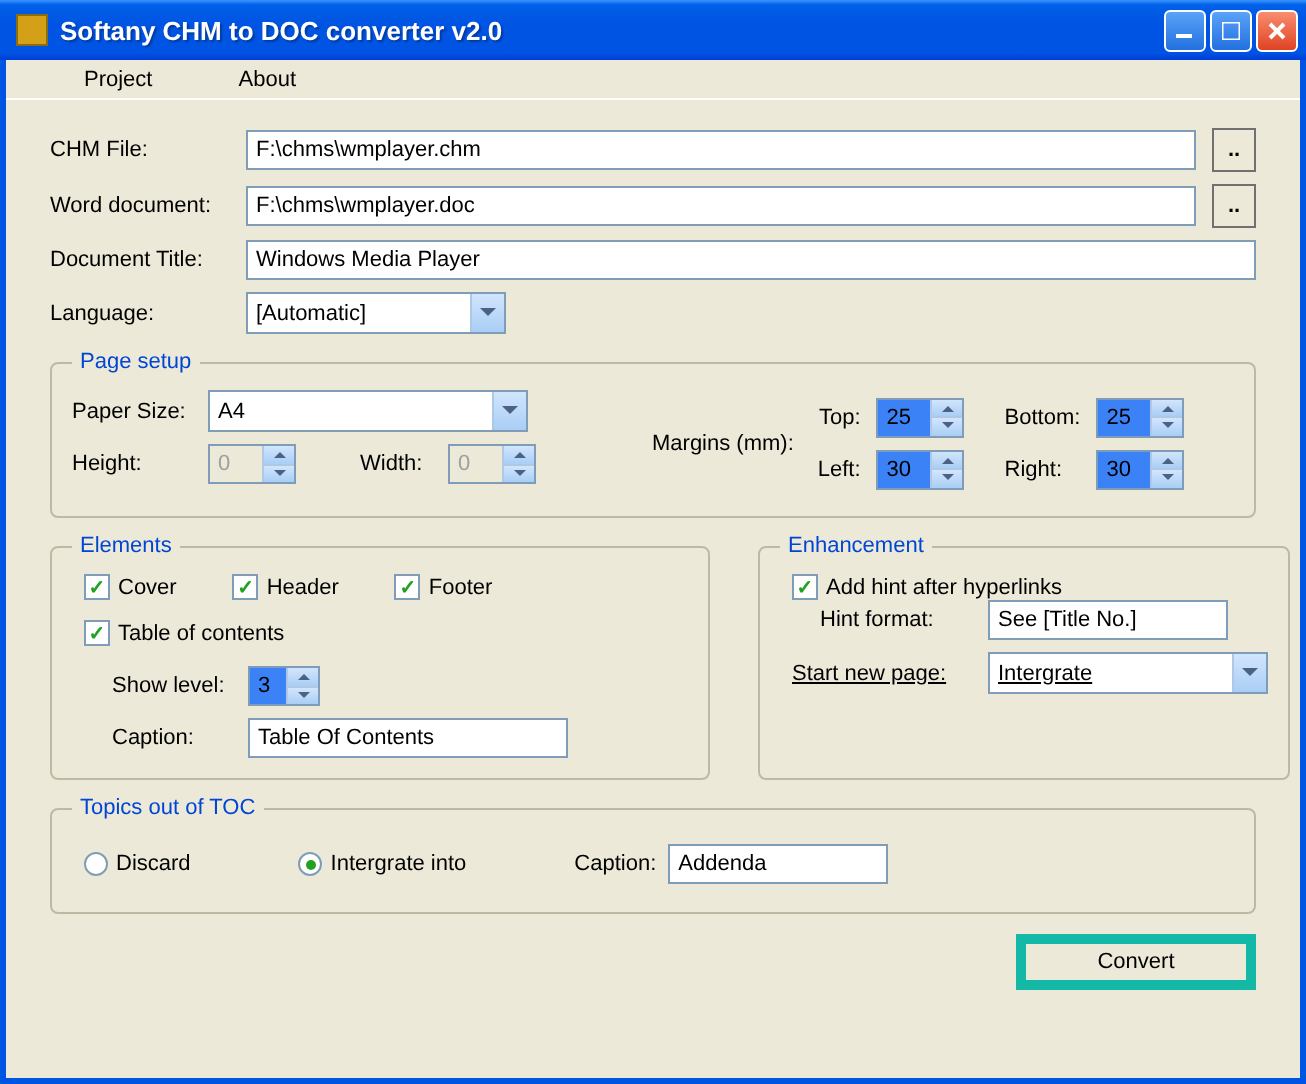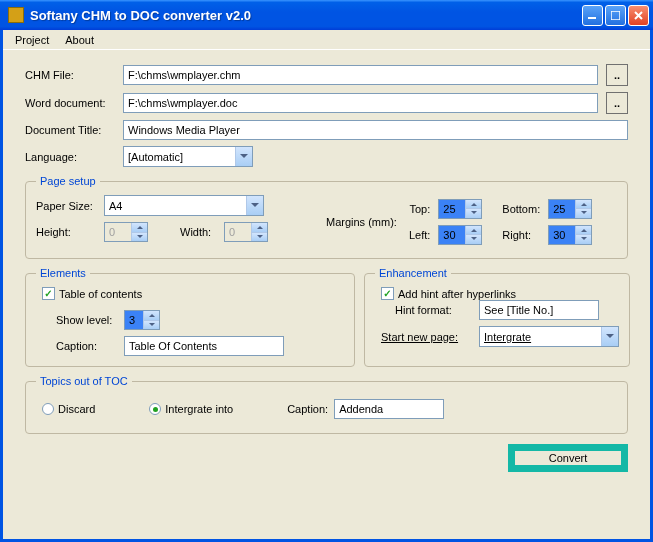--- a/index.html
+++ b/index.html
@@ -8,38 +8,38 @@
 .titlebar { height: 30px; background: linear-gradient(to bottom, #3a95ff 0%, #0060e8 8%, #0054e3 40%, #0054e3 88%, #003dd7 100%); display: flex; align-items: center; padding: 0 4px; color: white; }
 .titlebar-icon { width: 16px; height: 16px; background: #d4a017; margin: 0 4px; border: 1px solid #8a6d0c; }
 .titlebar-text { flex: 1; font-weight: bold; font-size: 13px; padding-left: 2px; text-shadow: 1px 1px 1px rgba(0,0,0,0.3); }
 .winbtns { display: flex; gap: 2px; }
 .winbtn { width: 21px; height: 21px; border: 1px solid white; border-radius: 3px; display: flex; align-items: center; justify-content: center; font-weight: bold; color: white; font-size: 11px; }
 .winbtn.min { background: linear-gradient(to bottom, #5aa3f8, #2270e0); }
 .winbtn.max { background: linear-gradient(to bottom, #5aa3f8, #2270e0); }
 .winbtn.close { background: linear-gradient(to bottom, #f88e70, #e04224); }
 
 .menubar { height: 20px; background: #ece9d8; border-bottom: 1px solid #fff; display: flex; align-items: center; padding: 0 4px; }
-.menuitem { padding: 2px 8px; cursor: default; }
+.menuitem { padding: 2px 8px; cursor: default; margin-left: 27px; }
 
 .body-wrap { border: 3px solid #0054e3; border-top: none; height: calc(100% - 30px); background: #ece9d8; }
 .content { padding: 14px 22px 10px 22px; }
 
 .row { display: flex; align-items: center; margin-bottom: 6px; gap: 4px; }
 .label { width: 94px; }
 .input { flex: 1; height: 20px; border: 1px solid #7f9db9; background: white; padding: 2px 4px; font-size: 11px; }
 .combo { flex: none; width: 130px; height: 21px; border: 1px solid #7f9db9; background: white; display: flex; align-items: center; }
 .combo.wide { width: 160px; }
 .combo-text { flex: 1; padding: 0 4px; }
 .combo-arrow { width: 17px; height: 100%; background: linear-gradient(to bottom, #d2e5fd, #a9cef5); border-left: 1px solid #b0c8e8; display: flex; align-items: center; justify-content: center; }
 .combo-arrow::after { content: ''; border: 4px solid transparent; border-top: 4px solid #4d6185; margin-top: 3px; }
 .browse-btn { width: 22px; height: 22px; border: 1px solid #707070; background: #ece9d8; display: flex; align-items: center; justify-content: center; font-weight: bold; cursor: default; margin-left: 4px; }
 
 fieldset { border: 1px solid #bfb8a3; border-radius: 4px; padding: 8px 10px 10px 10px; margin-top: 8px; position: relative; }
 legend { color: #0046d5; padding: 0 4px; background: #ece9d8; position: relative; }
-.fs-row { display: flex; gap: 9px; }
+.fs-row { display: flex; gap: 24px; }
 
 .spinner { display: inline-flex; border: 1px solid #7f9db9; background: #3b82f6; height: 20px; }
 .spinner.disabled { background: #ece9d8; }
 .spinner input { border: none; width: 26px; padding: 0 4px; font-size: 11px; background: transparent; }
 .spinner.disabled input { color: #a0a0a0; }
 .spinbtns { width: 16px; display: flex; flex-direction: column; border-left: 1px solid #b0c8e8; }
 .spinbtns div { flex: 1; background: linear-gradient(to bottom, #d2e5fd, #a9cef5); display: flex; align-items: center; justify-content: center; }
 .spinbtns div:first-child { border-bottom: 1px solid #b0c8e8; }
 .spinbtns div::after { content: ''; border: 3px solid transparent; }
 .spinbtns div:first-child::after { border-bottom: 3px solid #4d6185; margin-bottom: 2px; }
@@ -48,21 +48,21 @@
 .chk { display: inline-flex; align-items: center; gap: 4px; cursor: default; }
 .chk-box { width: 13px; height: 13px; border: 1px solid #7f9db9; background: white; display: flex; align-items: center; justify-content: center; color: #21a121; font-weight: bold; font-size: 10px; }
 .chk-box.checked::after { content: '✓'; }
 
 .radio { display: inline-flex; align-items: center; gap: 4px; cursor: default; }
 .radio-circle { width: 12px; height: 12px; border: 1px solid #7f9db9; border-radius: 50%; background: white; display: flex; align-items: center; justify-content: center; }
 .radio-circle.checked::after { content: ''; width: 5px; height: 5px; background: #21a121; border-radius: 50%; }
 
 .margins-grid { display: grid; grid-template-columns: auto auto auto auto auto; gap: 6px 8px; align-items: center; }
 
-.convert-btn { float: right; width: 120px; height: 28px; border: 7px solid #14b8a6; background: #ece9d8; margin-top: 10px; cursor: default; padding: 0; font-size: 11px; }
+.convert-btn { float: right; width: 120px; height: 28px; border: 5px solid #14b8a6; background: #ece9d8; margin-top: 10px; cursor: default; padding: 0; font-size: 11px; }
 </style>
 </head>
 <body>
 
 <div class="titlebar">
   <div class="titlebar-icon"></div>
   <div class="titlebar-text">Softany CHM to DOC converter v2.0</div>
   <div class="winbtns">
     <div class="winbtn min">
         <svg width="9" height="9">
@@ -179,20 +179,34 @@
                 </div>
               </div>
         </div>
       </div>
     </div>
   </fieldset>
 
   <div class="fs-row">
     <fieldset style="flex:0 0 330px">
       <legend>Elements</legend>
+      <div style="display:flex; gap:28px; margin-bottom:10px; padding-left:6px;">
+        <div class="chk">
+              <div class="chk-box checked"></div>
+              <span>Cover</span>
+            </div>
+        <div class="chk">
+              <div class="chk-box checked"></div>
+              <span>Header</span>
+            </div>
+        <div class="chk">
+              <div class="chk-box checked"></div>
+              <span>Footer</span>
+            </div>
+      </div>
       <div style="padding-left:6px; margin-bottom:10px;">
         <div class="chk">
               <div class="chk-box checked"></div>
               <span>Table of contents</span>
             </div>
       </div>
       <div class="row" style="padding-left:20px;">
         <div style="width:64px">Show level:</div>
         <div class="spinner">
               <input style="width: 18px;" value="3">

